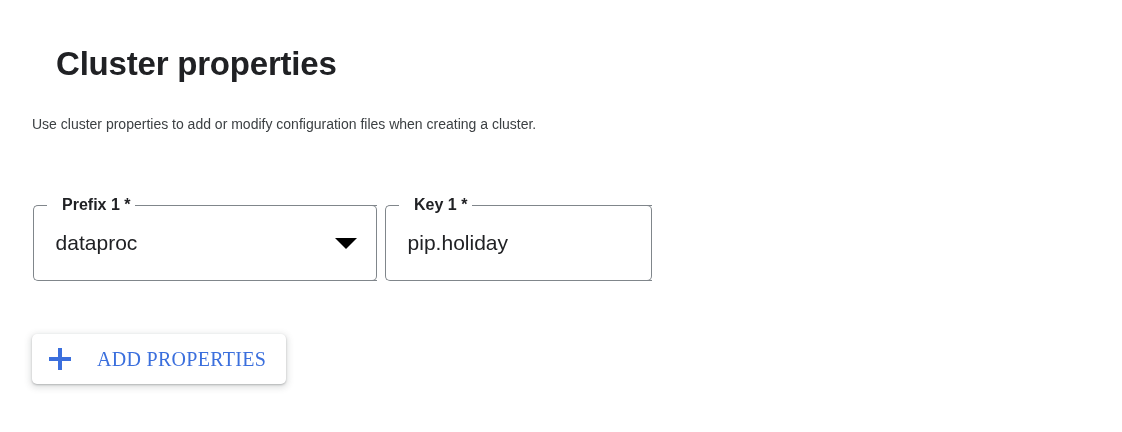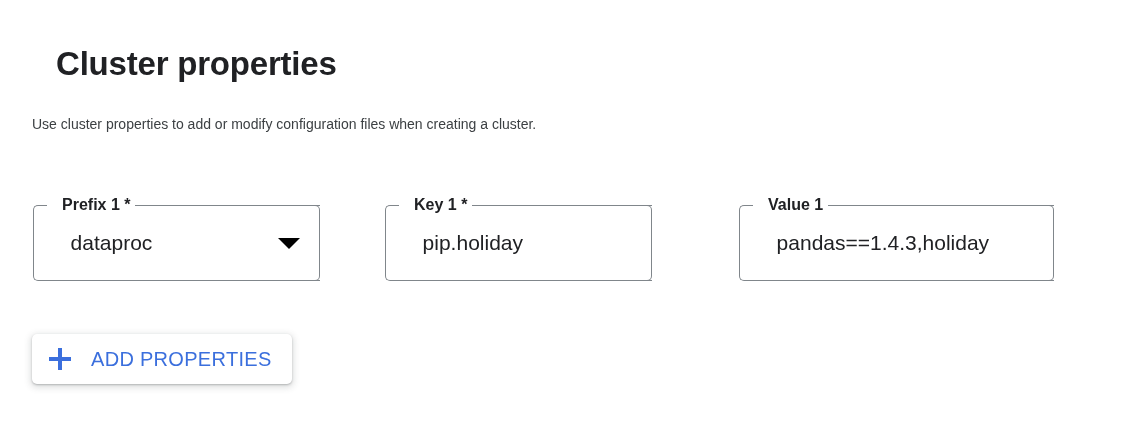--- a/index.html
+++ b/index.html
@@ -59,21 +59,21 @@
     height: 100px;
   }
 
   .field {
     position: absolute;
     top: 0;
     height: 86px;
     box-sizing: border-box;
   }
 
-  .field-prefix { left: 33px;  width: 287px; }
+  .field-prefix { left: 33px;  width: 344px; }
   .field-key    { left: 385px; width: 267px; }
   .field-value  { left: 739px; width: 315px; }
 
   
   .outline {
     position: absolute;
     left: 0;
     top: 10px;
     right: 0;
     bottom: 0;
@@ -132,21 +132,21 @@
   }
 
   .field-control {
     position: absolute;
     left: 1.6px;
     right: 1.6px;
     top: 10px;
     bottom: 0;
     display: flex;
     align-items: center;
-    padding: 0 12px 0 36px;
+    padding: 0 12px 0 21px;
     box-sizing: border-box;
     overflow: hidden;
   }
 
   .field-value-text {
     font-size: 21px;
     line-height: 26px;
     color: #202124;
     white-space: nowrap;
     font-family: "Liberation Sans", sans-serif;
@@ -167,27 +167,27 @@
 
   
   .add-button {
     position: absolute;
     left: 32px;
     top: 334px;
     height: 50px;
     padding: 0 20px 0 17px;
     display: inline-flex;
     align-items: center;
-    gap: 20px;
+    gap: 26px;
     background: #ffffff;
     border: none;
     border-radius: 5px;
     box-shadow: 0 1px 2px 0 rgba(60,64,67,0.30), 0 2px 6px 2px rgba(60,64,67,0.15);
     cursor: pointer;
-    font-family: Liberation Sans, sans-serif;
+    font-family: Liberation Serif, serif;
   }
   .add-button-icon {
     position: relative;
     width: 22px;
     height: 22px;
     flex: 0 0 auto;
   }
   .add-button-icon::before,
   .add-button-icon::after {
     content: "";
@@ -242,32 +242,20 @@
         <span class="outline-notch" style="right:0;"></span>
         <span class="outline-top-after" style="left: 87px; right: 0px;"></span>
         <span class="outline-right" style="width:8px;"></span>
       </div>
       <span class="field-label">Key 1 *</span>
       <div class="field-control">
         <span class="field-value-text">pip.holiday</span>
       </div>
     </div>
 
-    <div class="field field-value">
-      <div class="outline">
-        <span class="outline-left"></span>
-        <span class="outline-notch" style="right:0;"></span>
-        <span class="outline-top-after" style="left: 89px; right: 0px;"></span>
-        <span class="outline-right" style="width:8px;"></span>
-      </div>
-      <span class="field-label">Value 1</span>
-      <div class="field-control">
-        <span class="field-value-text">pandas==1.4.3,holiday</span>
-      </div>
-    </div>
 
   </div>
 
   <button class="add-button">
     <span class="add-button-icon"></span>
     <span class="add-button-label">ADD PROPERTIES</span>
   </button>
 
 </div>
 

